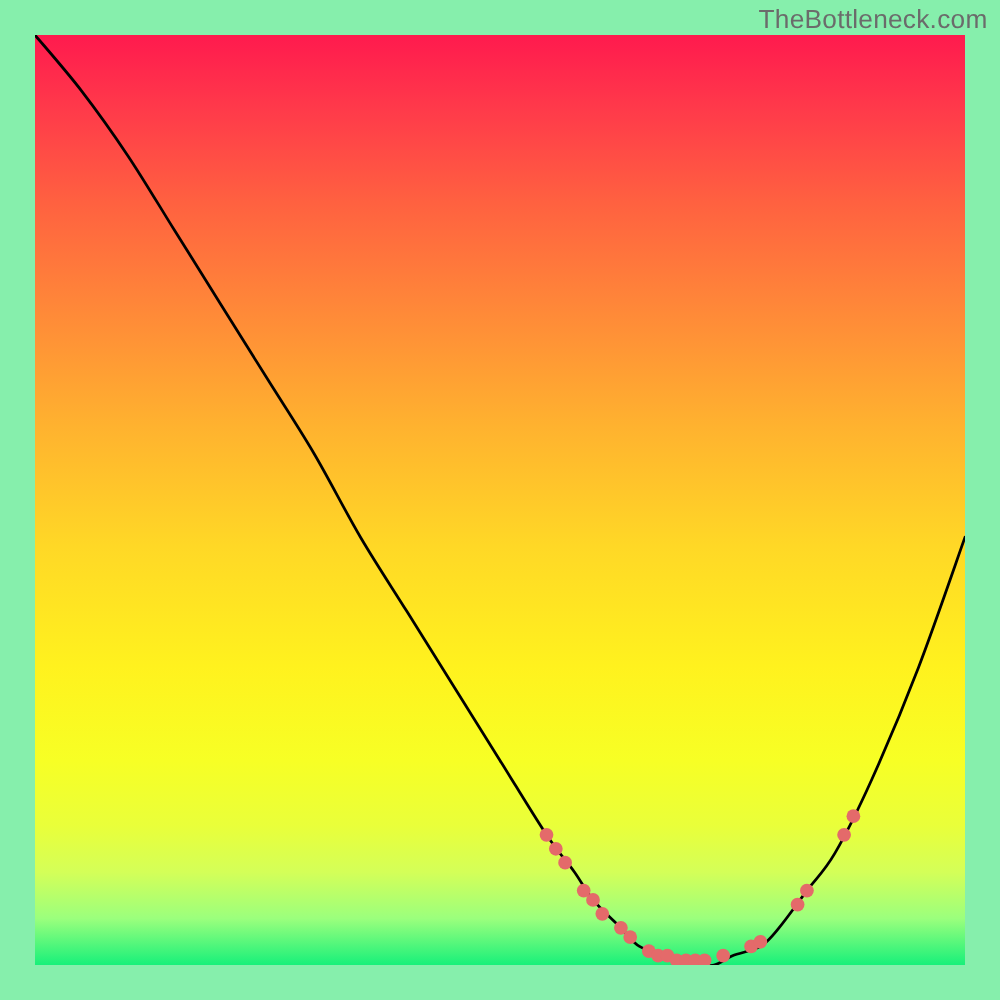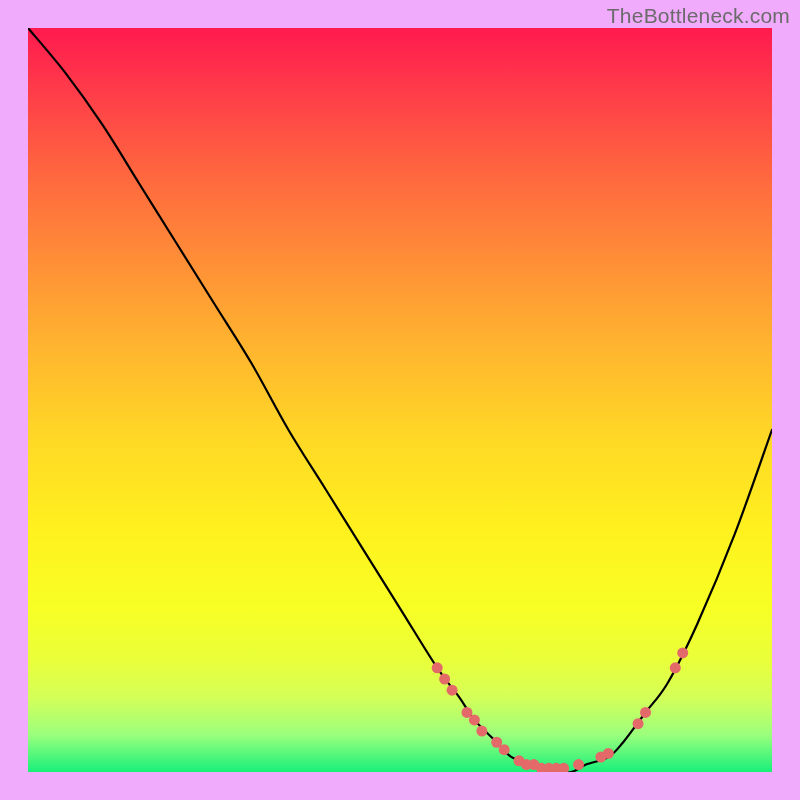--- a/index.html
+++ b/index.html
@@ -10,21 +10,21 @@
     background: #000;
     overflow: hidden;
     font-family: Arial, Helvetica, sans-serif;
   }
   .frame {
     position: absolute;
     top: 0;
     left: 0;
     width: 800px;
     height: 800px;
-    background: #f0abfc;
+    background: #86efac;
   }
   .plot-area {
     position: absolute;
     top: 28px;
     left: 28px;
     width: 744px;
     height: 744px;
     background: linear-gradient(to bottom,
       #ff1a4e 0%,
       #ff3a4a 8%,

